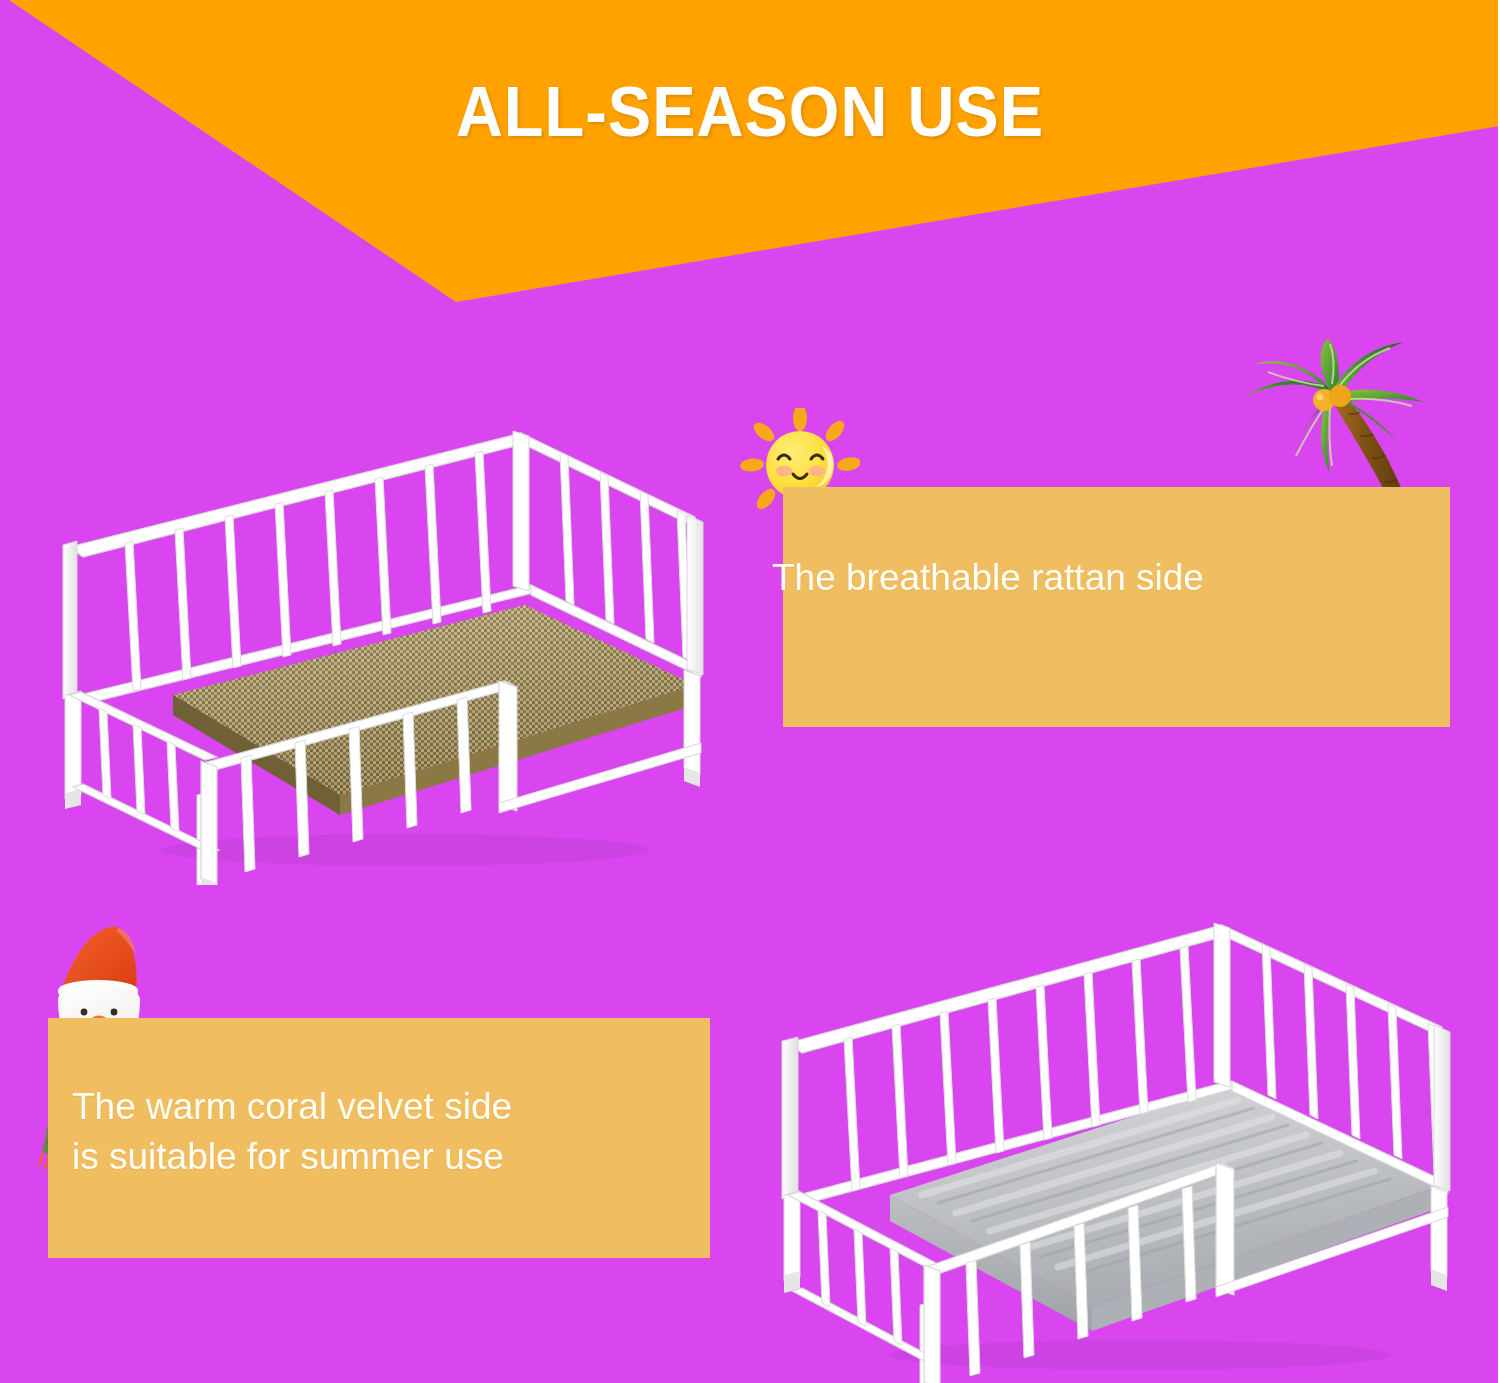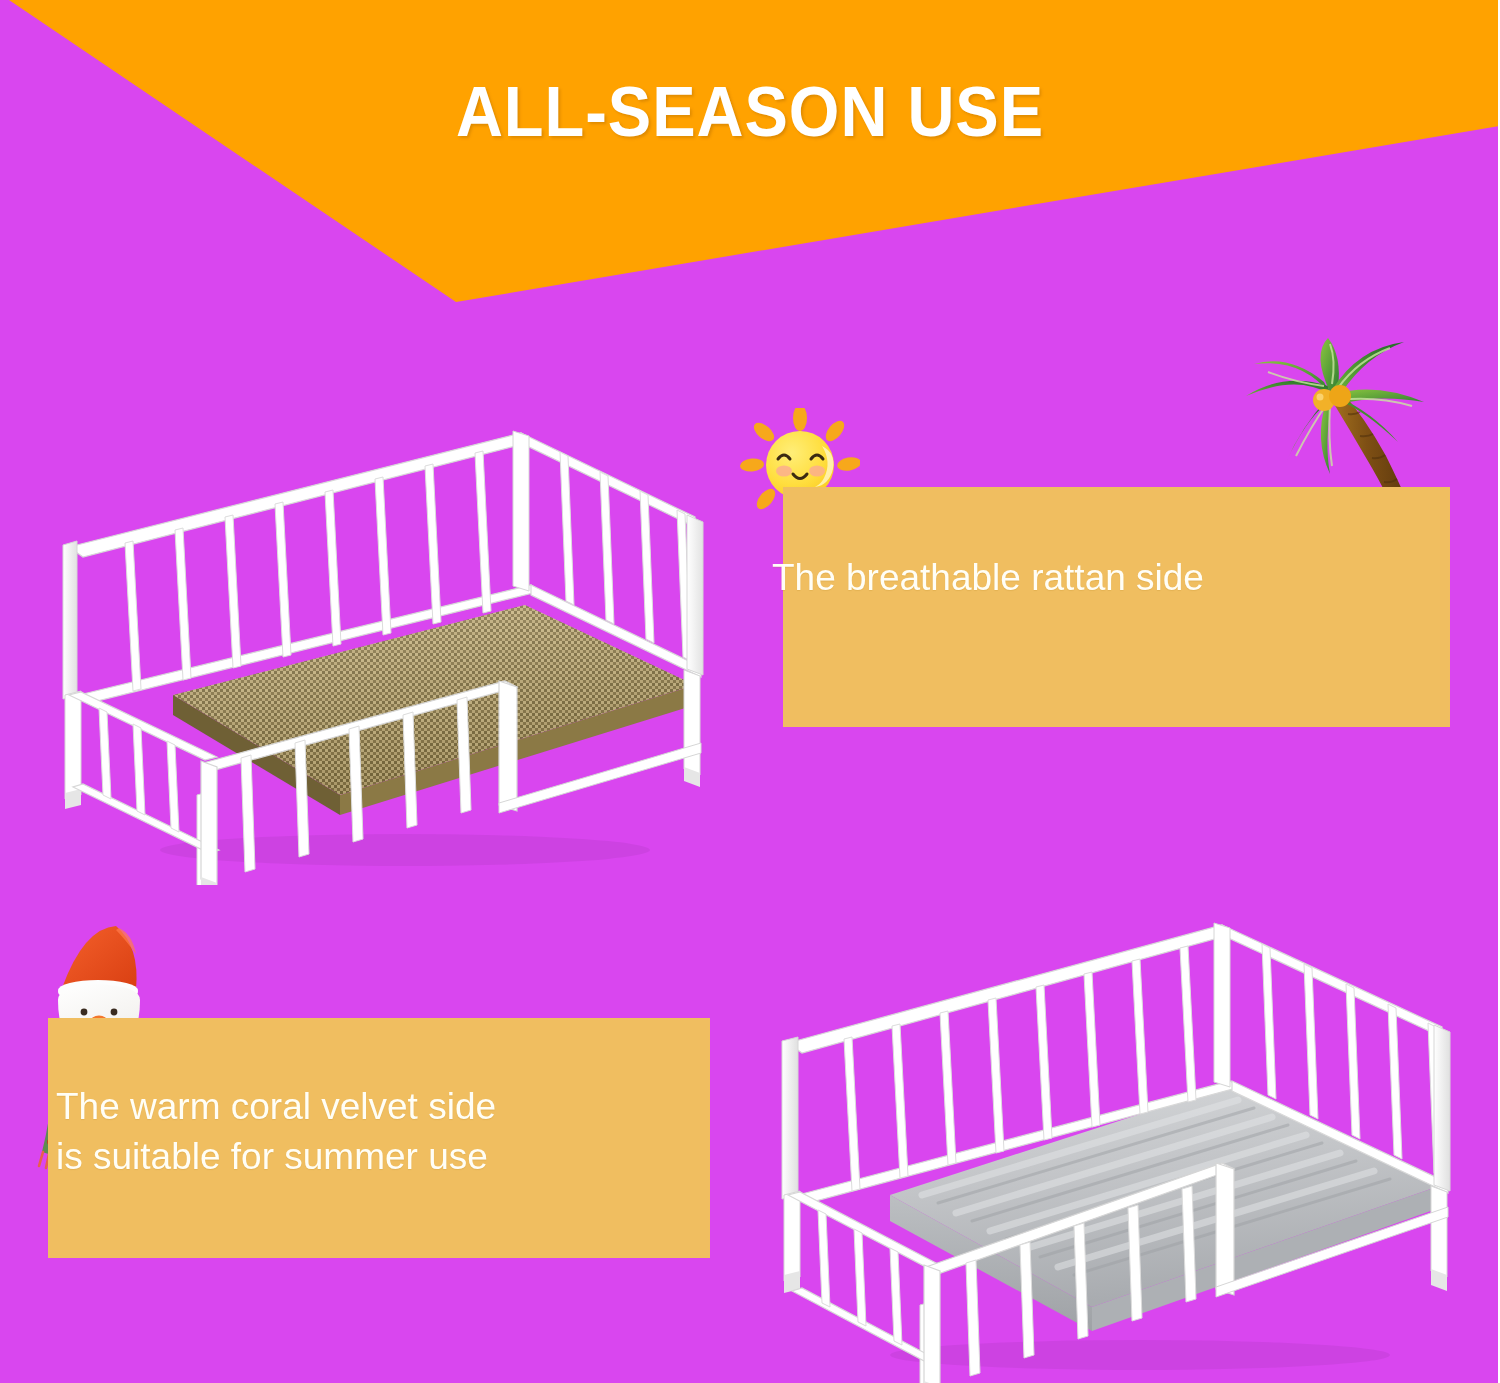--- a/index.html
+++ b/index.html
@@ -43,21 +43,21 @@
     color:#FFFEF6;
     font-size:37px;
     line-height:50px;
     font-family:"Liberation Sans", sans-serif;
     white-space:nowrap;
     text-shadow:0 1px 1px rgba(170,120,20,0.18);
   }
   #summer-box{left:783px;top:487px;width:667px;height:240px;}
   #summer-text{left:772px;top:553px;}
   #winter-box{left:48px;top:1018px;width:662px;height:240px;}
-  #winter-text{left:56px;top:1082px;}
+  #winter-text{left:72px;top:1082px;}
 
   
   .sun-wrap{position:absolute;left:740px;top:408px;width:120px;height:130px;}
 
   
   .palm-wrap{position:absolute;left:1232px;top:338px;width:250px;height:210px;}
 
   
   .snow-wrap{position:absolute;left:24px;top:920px;width:165px;height:250px;}
 

